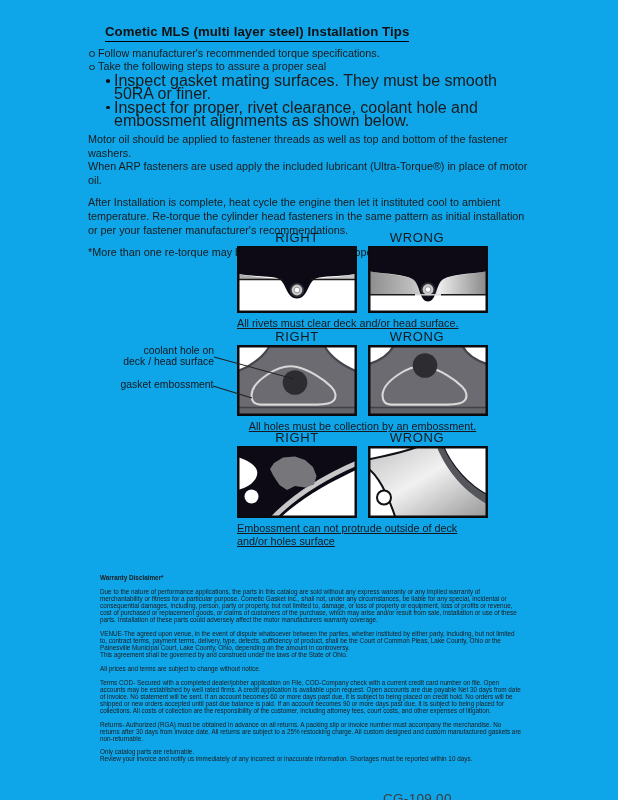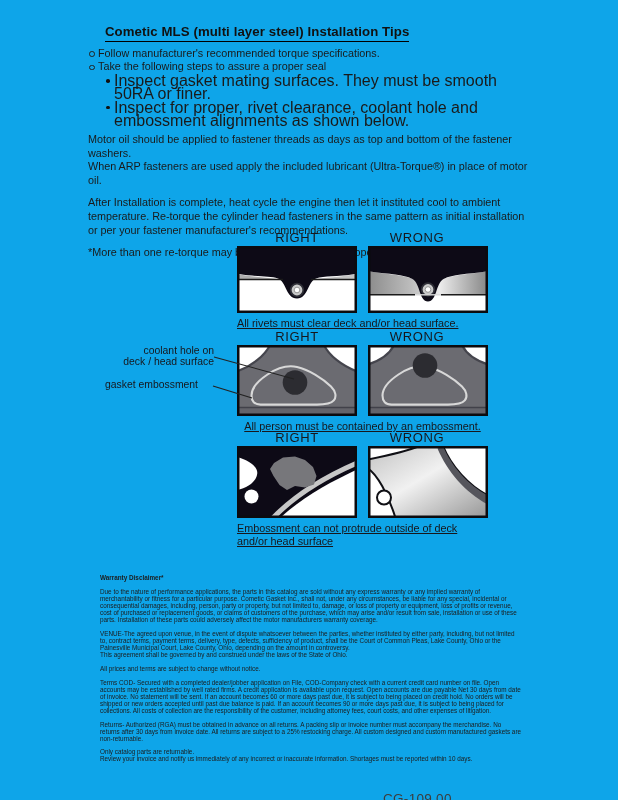--- a/index.html
+++ b/index.html
@@ -24,21 +24,21 @@
   .pair1{top:230px;}.pair2{top:329px;}.pair3{top:430px;}
   .dg-labels{display:flex;margin-bottom:1px;}
   .dg-labels span{width:120px;text-align:center;font-size:13px;letter-spacing:.6px;color:#17171c;}
   .dg-boxes{display:flex;gap:11px;}
   svg.dbox{display:block;}
   .dg-caption{margin-top:4px;font-size:10.8px;color:#17171c;text-decoration:underline;}
   .pair2 .dg-caption{text-align:center;}
   .dg-caption.two-line{white-space:pre-line;line-height:12.5px;}
   .annot{position:absolute;left:104px;top:346px;width:110px;text-align:right;
          font-size:10.4px;line-height:10.8px;white-space:pre-line;color:#17171c;}
-  .annot2{position:absolute;left:88px;top:379px;width:110px;text-align:right;
+  .annot2{position:absolute;left:112px;top:379px;width:110px;text-align:center;
           font-size:10.4px;color:#17171c;}
   .leader-svg{position:absolute;left:104px;top:342px;pointer-events:none;}
   
   .legal{position:absolute;left:100px;top:574px;width:422px;font-size:6.35px;
          line-height:7.1px;color:#1c1c1c;}
   .legal .lg-head{font-weight:bold;margin:0 0 7px 0;}
   .legal p{margin:0 0 6.5px 0;white-space:pre-line;}
   .footer-code{position:absolute;left:383px;top:791px;font-size:13.5px;color:#3c3c3c;letter-spacing:.3px;}
 </style>
 </head>
@@ -47,21 +47,21 @@
 <div class="page">
 
   <div class="content">
     <div class="doc-title">Cometic MLS (multi layer steel) Installation Tips</div>
     <div class="bullets">
       <div class="bullet">Follow manufacturer's recommended torque specifications.</div>
       <div class="bullet">Take the following steps to assure a proper seal</div>
       <div class="sub-bullet">Inspect gasket mating surfaces.  They must be smooth 50RA or finer.</div>
       <div class="sub-bullet">Inspect for proper, rivet clearance, coolant hole and embossment alignments as shown below.</div>
     </div>
-    <div class="para">Motor oil should be applied to fastener threads as days as top and bottom of the fastener washers.
+    <div class="para">Motor oil should be applied to fastener threads as well as top and bottom of the fastener washers.
 When ARP fasteners are used apply the included lubricant (Ultra-Torque®) in place of motor oil.</div>
     <div class="para gap">After Installation is complete, heat cycle the engine then let it instituted cool to ambient
 temperature. Re-torque the cylinder head fasteners in the same pattern as initial installation
 or per your fastener manufacturer's recommendations.</div>
     <div class="para gap">*More than one re-torque may be required to achieve proper fastener stretch*</div>
   </div>
 
   <div class="pair pair1">
     <div class="dg-labels">
       <span>RIGHT</span>
@@ -124,21 +124,21 @@
         <line x1="0" y1="62.5" x2="120" y2="62.5" stroke="#41414a" stroke-width="1.3"></line>
         <path d="M0,0 H26 C22,8.5 12,15.5 0,19.5 Z" fill="#ffffff"></path>
         <path d="M26,0 C22,8.5 12,15.5 0,19.5" stroke="#45454d" stroke-width="2.2" fill="none"></path>
         <path d="M94,0 H120 V19.5 C108,15.5 98,8.5 94,0 Z" fill="#ffffff"></path>
         <path d="M94,0 C98,8.5 108,15.5 120,19.5" stroke="#45454d" stroke-width="2.2" fill="none"></path>
         <path d="M14.5,50.5 C14.5,44 20,36.5 30.5,29.5 C41,22.5 51,20 60,22 C72,24.8 86,33.5 94,41.5 C98.7,46.3 99.8,51.8 96.8,55.4 C94,58.8 88,59.6 80,59.6 L23.5,59.6 C17.5,59.6 14.5,56.4 14.5,50.5 Z" fill="none" stroke="#d8d8d8" stroke-width="2.1"></path>
         <circle cx="57" cy="20.5" r="12.3" fill="#2c2c31"></circle>
         <rect x="1.25" y="1.25" width="117.5" height="68.5" fill="none" stroke="#0b0b0f" stroke-width="2.5"></rect>
       </svg>
     </div>
-    <div class="dg-caption">All person must be contained by an embossment.</div>
+    <div class="dg-caption">All holes must be collection by an embossment.</div>
   </div>
 
   <div class="annot">coolant hole on
 deck / head surface</div>
   <div class="annot2">gasket embossment</div>
   <svg class="leader-svg" width="200" height="62" viewBox="0 0 200 62">
     <line x1="110" y1="15" x2="190" y2="37" stroke="#222222" stroke-width="1.1"></line>
     <line x1="109" y1="44" x2="148" y2="56" stroke="#222222" stroke-width="1.1"></line>
   </svg>
 
@@ -166,21 +166,21 @@
           </linearGradient>
         </defs>
         <rect x="0" y="0" width="120" height="72" fill="#ffffff"></rect>
         <path d="M0,13.5 C22,9 40,5 51,0 L75,0 C83,20 101,40 120,49.5 L120,72 L27.5,72 C20,48 9,28 0,22.5 Z" fill="url(#g3w)" stroke="#101015" stroke-width="2"></path>
         <path d="M75,0 C83,20 101,40 120,49.5 L120,58.5 C97,46.5 79,25 69.5,2.5 Z" fill="#55555c"></path>
         <circle cx="16" cy="51.5" r="7" fill="#ffffff" stroke="#101015" stroke-width="2"></circle>
         <rect x="1.25" y="1.25" width="117.5" height="69.5" fill="none" stroke="#0b0b0f" stroke-width="2.5"></rect>
       </svg>
     </div>
     <div class="dg-caption two-line">Embossment can not protrude outside of deck
-and/or head surface</div>
+and/or holes surface</div>
   </div>
 
   <div class="legal">
     <div class="lg-head">Warranty Disclaimer*</div>
     <p>Due to the nature of performance applications, the parts in this catalog are sold without any express warranty or any implied warranty of merchantability or fitness for a particular purpose.  Cometic Gasket Inc., shall not, under any circumstances, be liable for any special, incidental or consequential damages, including, person, party or property, but not limited to, damage, or loss of property or equipment, loss of profits or revenue, cost of purchased or replacement goods, or claims of customers of the purchase, which may arise and/or result from sale, installation or use of these parts.  Installation of these parts could adversely affect the motor manufacturers warranty coverage.</p>
     <p>VENUE-The agreed upon venue, in the event of dispute whatsoever between the parties, whether instituted by either party, including, but not limited to, contract terms, payment terms, delivery, type, defects, sufficiency of product, shall be the Court of Common Pleas, Lake County, Ohio or the Painesville Municipal Court, Lake County, Ohio, depending on the amount in controversy.
 This agreement shall be governed by and construed under the laws of the State of Ohio.</p>
     <p>All prices and terms are subject to change without notice.</p>
     <p>Terms COD- Secured with a completed dealer/jobber application on File, COD-Company check with a current credit card number on file.  Open accounts may be established by well rated firms.  A credit application is available upon request.  Open accounts are due payable Net 30 days from date of invoice.  No statement will be sent.  If an account becomes 60 or more days past due, it is subject to being placed on credit hold.  No orders will be shipped or new orders accepted until past due balance is paid.  If an account becomes 90 or more days past due, it is subject to being placed for collections.  All costs of collection are the responsibility of the customer, including attorney fees, court costs, and other expenses of litigation.</p>
     <p>Returns- Authorized (RGA) must be obtained in advance on all returns.  A packing slip or invoice number must accompany the merchandise.  No returns after 30 days from invoice date.  All returns are subject to a 25% restocking charge.  All custom designed and custom manufactured gaskets are non-returnable.</p>

